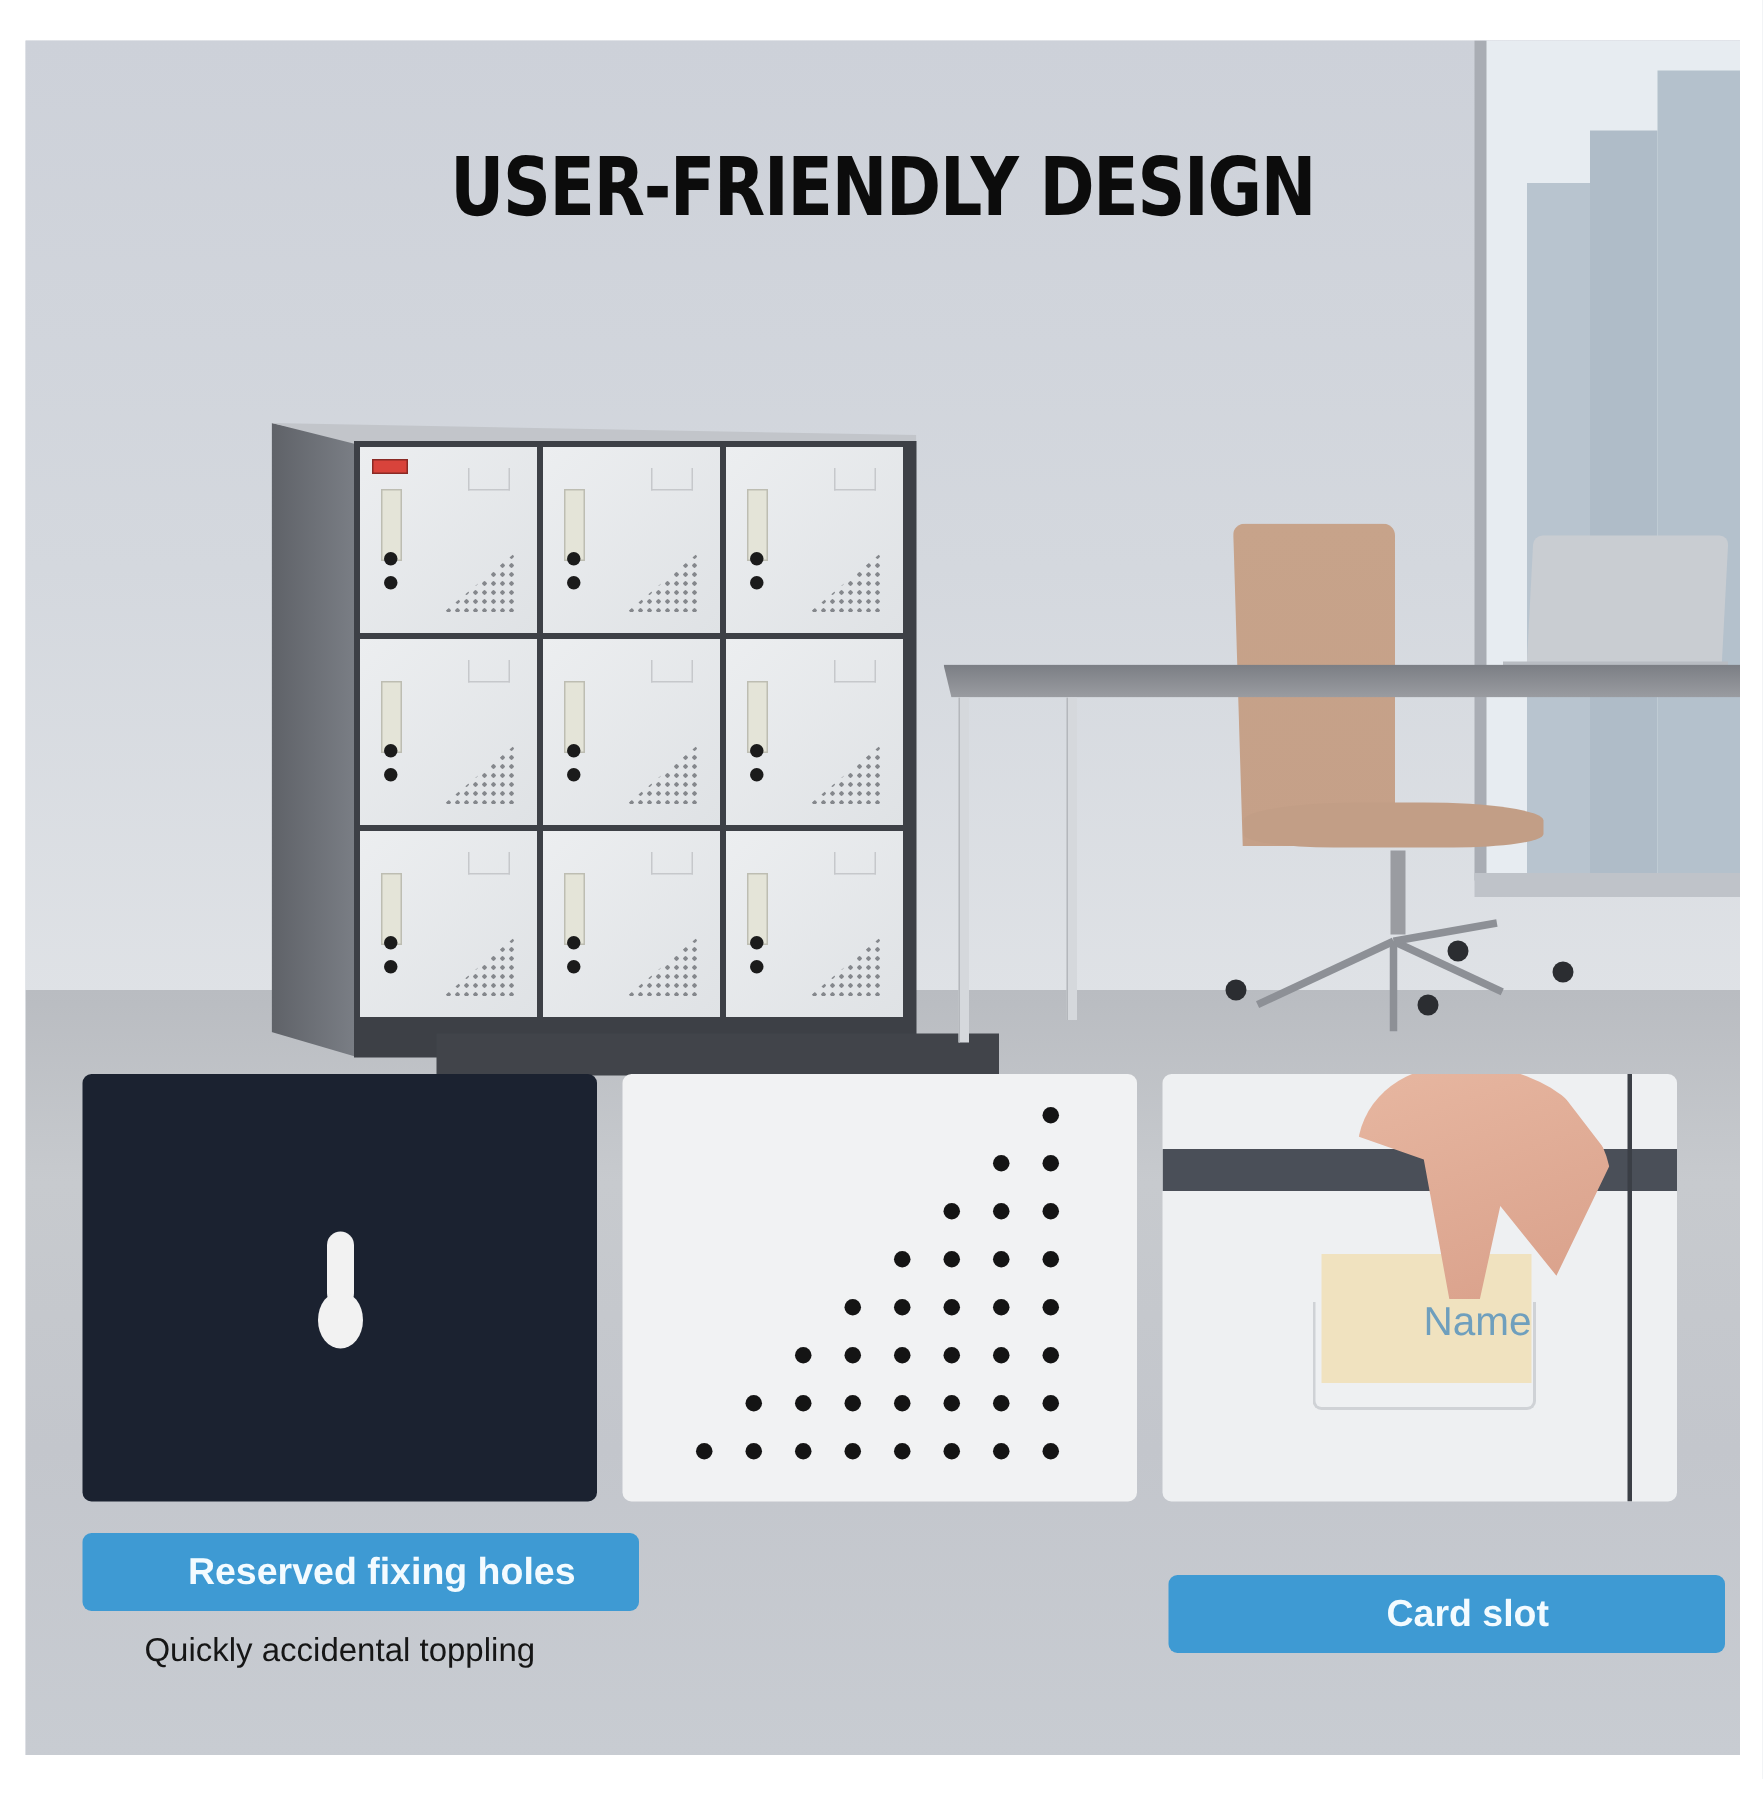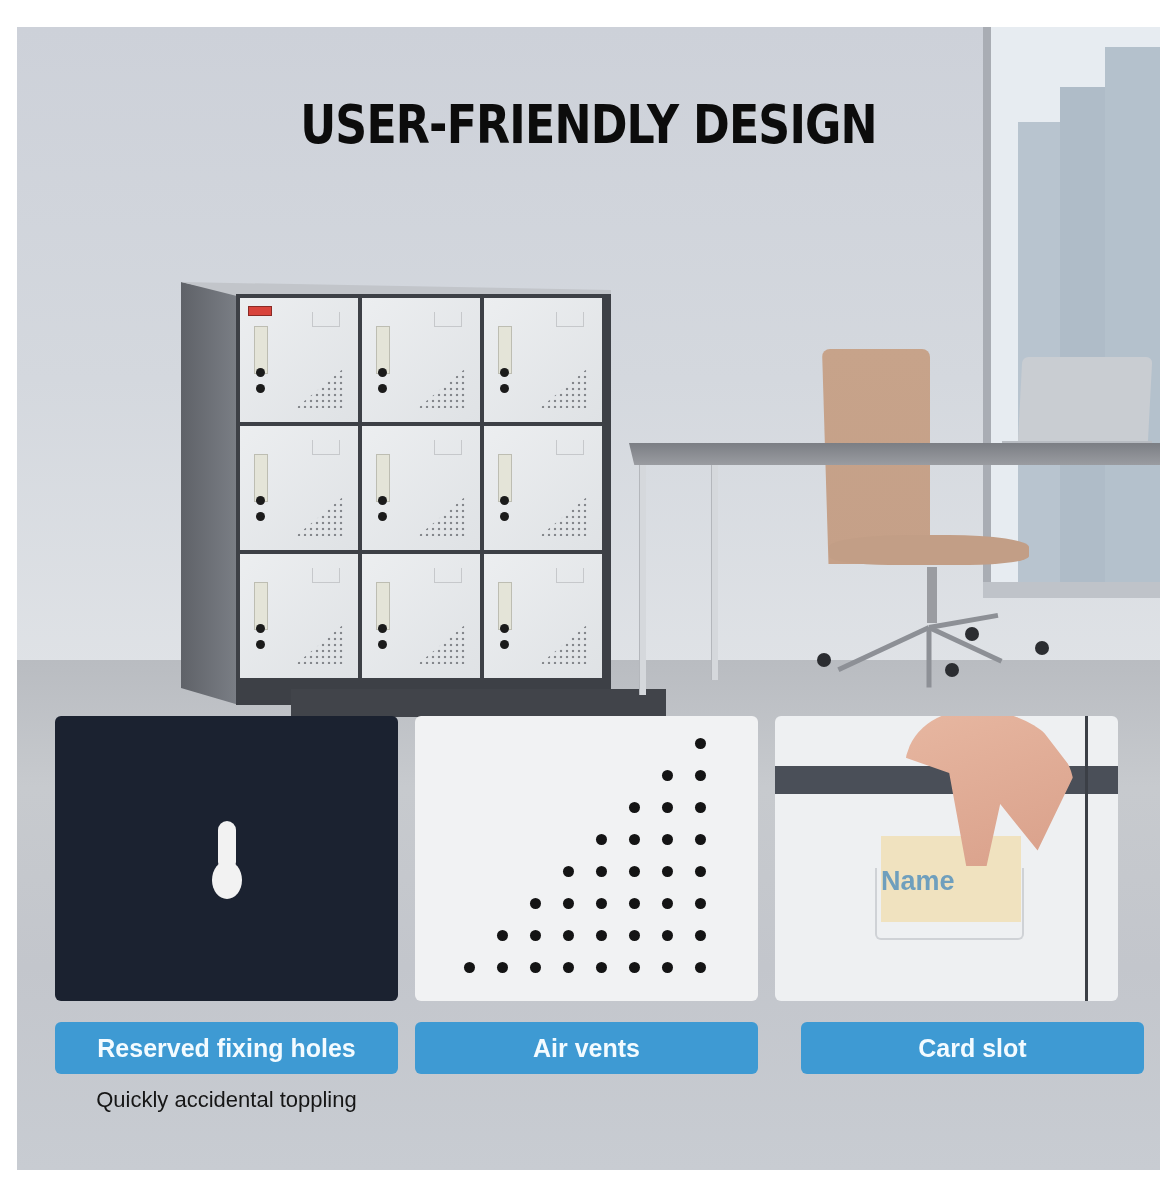--- a/index.html
+++ b/index.html
@@ -55,26 +55,26 @@
   .panel-card{left:758px;background:#eef0f2;}
   .keyhole{position:absolute;left:157px;top:105px;width:30px;height:80px;}
   .keyhole .stem{position:absolute;left:6px;top:0;width:18px;height:50px;border-radius:9px;background:#f2f2f2;}
   .keyhole .bulb{position:absolute;left:0;top:40px;width:30px;height:38px;border-radius:50%;background:#f2f2f2;}
   .vent-grid{position:absolute;left:0;top:0;width:343px;height:285px;}
   .dot{position:absolute;width:11px;height:11px;border-radius:50%;background:#141414;}
   .card-rail{position:absolute;left:0;top:50px;width:343px;height:28px;background:#4a4f58;}
   .card-rail-v{position:absolute;left:310px;top:0;width:3px;height:285px;background:#3b3f46;}
   .card-slot{position:absolute;left:100px;top:152px;width:145px;height:70px;border:2px solid #cfd2d6;border-top:none;border-radius:0 0 6px 6px;}
   .name-card{position:absolute;left:106px;top:120px;width:140px;height:86px;background:#f0e2bf;}
-  .name-text{position:absolute;left:0;top:30px;width:140px;text-align:left;font-size:27px;font-weight:bold;color:#6f9fbd;}
+  .name-text{position:absolute;left:0;top:30px;width:140px;text-align:right;font-size:27px;font-weight:normal;color:#6f9fbd;}
   .hand{position:absolute;left:130px;top:-5px;width:170px;height:155px;
         background:linear-gradient(160deg,#e7b7a1,#d9a08a);border-radius:40% 60% 50% 30%;
         clip-path:polygon(0 0,72% 0,100% 40%,78% 90%,56% 60%,48% 100%,36% 100%,26% 40%,0 30%);}
   .label-pill{position:absolute;top:995px;width:343px;height:52px;border-radius:6px;background:#3e9ad3;
-              color:#f3fbff;font-size:25px;font-weight:bold;text-align:center;line-height:52px;}
+              color:#f3fbff;font-size:25px;font-weight:bold;text-align:center;line-height:52px;padding-left:28px;}
   .sub{position:absolute;top:1060px;width:343px;text-align:center;font-size:22px;color:#161616;}
 </style>
 </head>
 <body>
 
 <div class="canvas">
   <div class="wall"></div>
   <div class="floor"></div>
 
   <div class="window">
@@ -232,17 +232,16 @@
     <div class="card-rail"></div>
     <div class="card-rail-v"></div>
     <div class="card-slot"></div>
     <div class="name-card">
       <div class="name-text">Name</div>
     </div>
     <div class="hand"></div>
   </div>
 
   <div class="label-pill" style="left:38px;">Reserved fixing holes</div>
-  <div class="label-pill" style="left:398px;">Air vents</div>
-  <div class="label-pill" style="left:784px;">Card slot</div>
+  <div class="label-pill" style="left:762px;margin-top:28px;">Card slot</div>
 
   <div class="sub" style="left:38px;">Quickly accidental toppling</div>
 </div>
 
 </body></html>

